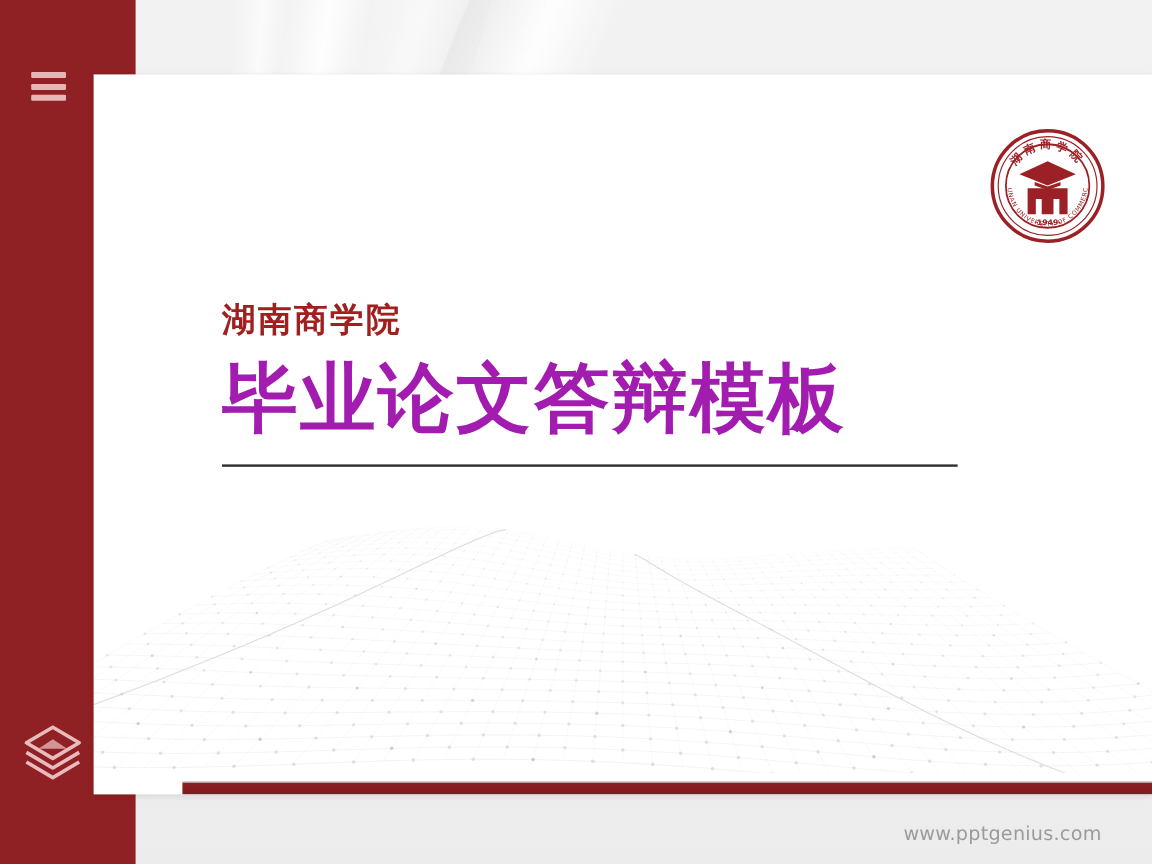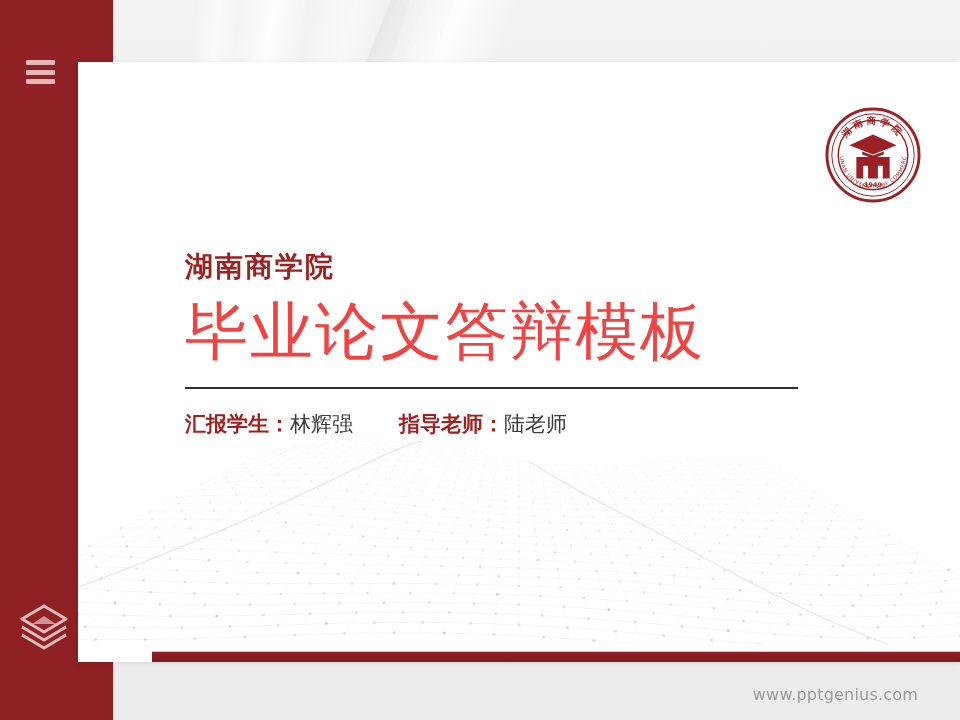--- a/index.html
+++ b/index.html
@@ -108,22 +108,22 @@
   .university-name {
     font-size: 28px;
     font-weight: bold;
     color: #a0201f;
     letter-spacing: 2px;
     line-height: 1.1;
     margin: 0 0 16px 0;
   }
   .main-title {
     font-size: 63px;
-    font-weight: normal;
-    color: #ef4444;
+    font-weight: bold;
+    color: #a21caf;
     letter-spacing: 2px;
     line-height: 1.05;
     margin: 0;
     white-space: nowrap;
   }
   .divider {
     margin-top: 22px;
     width: 613px;
     height: 2px;
     background: #2e2e2e;
@@ -235,23 +235,20 @@
       <text x="100" y="166" font-size="13" fill="#9c2126" text-anchor="middle" font-weight="bold" font-family="DejaVu Sans, sans-serif">·1949·</text>
     </svg>
 
     <div class="title-block">
       <div class="university-name">湖南商学院</div>
 
       <div class="main-title">毕业论文答辩模板</div>
 
       <div class="divider"></div>
 
-      <div class="credits">
-        <span class="lbl">汇报学生：</span><span class="val">林辉强</span><span class="gap"></span><span class="lbl">指导老师：</span><span class="val">陆老师</span>
-      </div>
     </div>
 
     <svg class="mesh" viewBox="0 0 882 205" preserveAspectRatio="none">
       <g id="mesh-lines" stroke="#d8d8d8" stroke-width="0.45" fill="none">
           <polyline points="198.4,10.3 209.0,8.8 219.5,7.4 230.1,5.9 240.6,4.5 251.2,3.2 261.7,2.1 272.3,1.1 282.8,0.3 293.4,-0.1 303.9,-0.3 314.5,-0.2 325.0,0.4 335.5,1.3 346.1,2.6 356.6,4.2 367.2,6.1 377.7,8.2 388.3,10.5 398.8,12.8 409.4,15.2 419.9,17.4 430.5,19.5 441.0,21.3 451.5,22.9 462.1,24.2 472.6,25.2 483.2,25.9 493.7,26.3 504.3,26.5 514.8,26.4 525.4,26.0 535.9,25.5 546.5,24.9 557.0,24.1 567.5,23.2 578.1,22.3 588.6,21.4 599.2,20.6 609.7,19.8 620.3,19.1 630.8,18.5 641.4,18.0 651.9,17.6 662.5,17.4 673.0,17.2 683.6,17.2" opacity="0.10"></polyline>
           <polyline points="196.3,10.8 207.0,9.3 217.6,7.8 228.2,6.3 238.9,4.9 249.5,3.7 260.2,2.5 270.8,1.6 281.4,0.9 292.1,0.5 302.7,0.5 313.3,0.7 324.0,1.4 334.6,2.4 345.3,3.7 355.9,5.4 366.5,7.4 377.2,9.6 387.8,12.0 398.4,14.3 409.1,16.7 419.7,18.9 430.4,20.9 441.0,22.8 451.6,24.3 462.3,25.6 472.9,26.5 483.6,27.1 494.2,27.5 504.8,27.6 515.5,27.4 526.1,27.1 536.7,26.5 547.4,25.9 558.0,25.1 568.7,24.2 579.3,23.4 589.9,22.6 600.6,21.8 611.2,21.1 621.8,20.4 632.5,19.9 643.1,19.5 653.8,19.2 664.4,19.0 675.0,18.9 685.7,18.9" opacity="0.12"></polyline>
           <polyline points="192.2,12.3 203.1,10.8 213.9,9.3 224.7,7.8 235.5,6.5 246.3,5.2 257.1,4.2 268.0,3.4 278.8,2.8 289.6,2.5 300.4,2.5 311.2,2.8 322.0,3.6 332.8,4.7 343.7,6.1 354.5,7.9 365.3,10.0 376.1,12.2 386.9,14.6 397.7,17.0 408.6,19.3 419.4,21.5 430.2,23.5 441.0,25.3 451.8,26.8 462.6,27.9 473.4,28.8 484.3,29.4 495.1,29.7 505.9,29.7 516.7,29.5 527.5,29.1 538.3,28.6 549.2,27.9 560.0,27.2 570.8,26.4 581.6,25.6 592.4,24.9 603.2,24.1 614.0,23.5 624.9,23.0 635.7,22.6 646.5,22.2 657.3,22.0 668.1,21.9 678.9,21.8 689.8,21.7" opacity="0.14"></polyline>
           <polyline points="186.8,14.6 197.9,13.0 208.9,11.5 220.0,10.1 231.0,8.8 242.1,7.6 253.1,6.7 264.2,5.9 275.2,5.4 286.3,5.2 297.3,5.4 308.4,5.8 319.4,6.7 330.5,7.9 341.5,9.4 352.6,11.3 363.6,13.3 374.7,15.6 385.7,18.0 396.8,20.4 407.8,22.7 418.9,24.8 429.9,26.8 441.0,28.5 452.1,29.9 463.1,31.0 474.2,31.8 485.2,32.3 496.3,32.5 507.3,32.5 518.4,32.3 529.4,31.9 540.5,31.4 551.5,30.7 562.6,30.0 573.6,29.3 584.7,28.6 595.7,27.9 606.8,27.3 617.8,26.8 628.9,26.4 639.9,26.0 651.0,25.8 662.0,25.6 673.1,25.5 684.1,25.4 695.2,25.4" opacity="0.16"></polyline>
           <polyline points="180.3,17.5 191.6,16.0 202.9,14.5 214.3,13.1 225.6,11.8 237.0,10.8 248.3,9.9 259.6,9.2 271.0,8.9 282.3,8.8 293.6,9.0 305.0,9.6 316.3,10.5 327.6,11.8 339.0,13.4 350.3,15.3 361.6,17.4 373.0,19.7 384.3,22.0 395.7,24.4 407.0,26.7 418.3,28.8 429.7,30.6 441.0,32.3 452.3,33.6 463.7,34.6 475.0,35.3 486.3,35.8 497.7,35.9 509.0,35.9 520.4,35.7 531.7,35.3 543.0,34.8 554.4,34.2 565.7,33.5 577.0,32.9 588.4,32.3 599.7,31.7 611.0,31.2 622.4,30.8 633.7,30.4 645.0,30.2 656.4,30.0 667.7,29.9 679.1,29.8 690.4,29.8 701.7,29.7" opacity="0.18"></polyline>
           <polyline points="172.8,21.0 184.4,19.4 196.1,18.0 207.8,16.6 219.4,15.5 231.1,14.5 242.7,13.7 254.4,13.2 266.1,12.9 277.7,13.0 289.4,13.3 301.1,14.0 312.7,15.0 324.4,16.3 336.0,18.0 347.7,19.9 359.4,22.0 371.0,24.3 382.7,26.6 394.4,28.9 406.0,31.1 417.7,33.2 429.3,35.0 441.0,36.5 452.7,37.7 464.3,38.7 476.0,39.3 487.6,39.7 499.3,39.8 511.0,39.7 522.6,39.5 534.3,39.1 546.0,38.7 557.6,38.1 569.3,37.6 580.9,37.0 592.6,36.5 604.3,36.1 615.9,35.7 627.6,35.3 639.3,35.1 650.9,34.9 662.6,34.8 674.2,34.8 685.9,34.8 697.6,34.7 709.2,34.6" opacity="0.20"></polyline>

